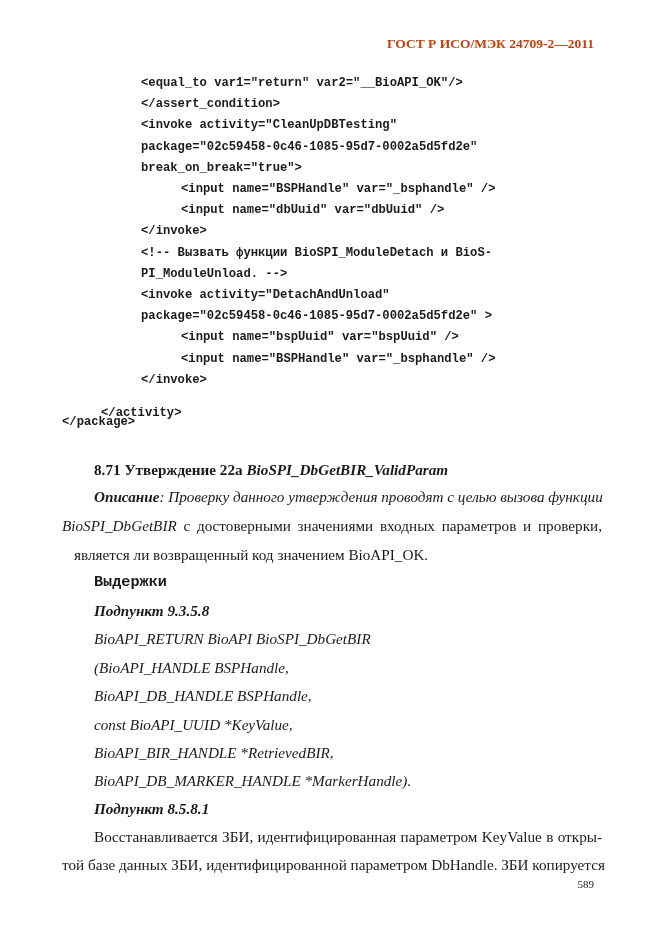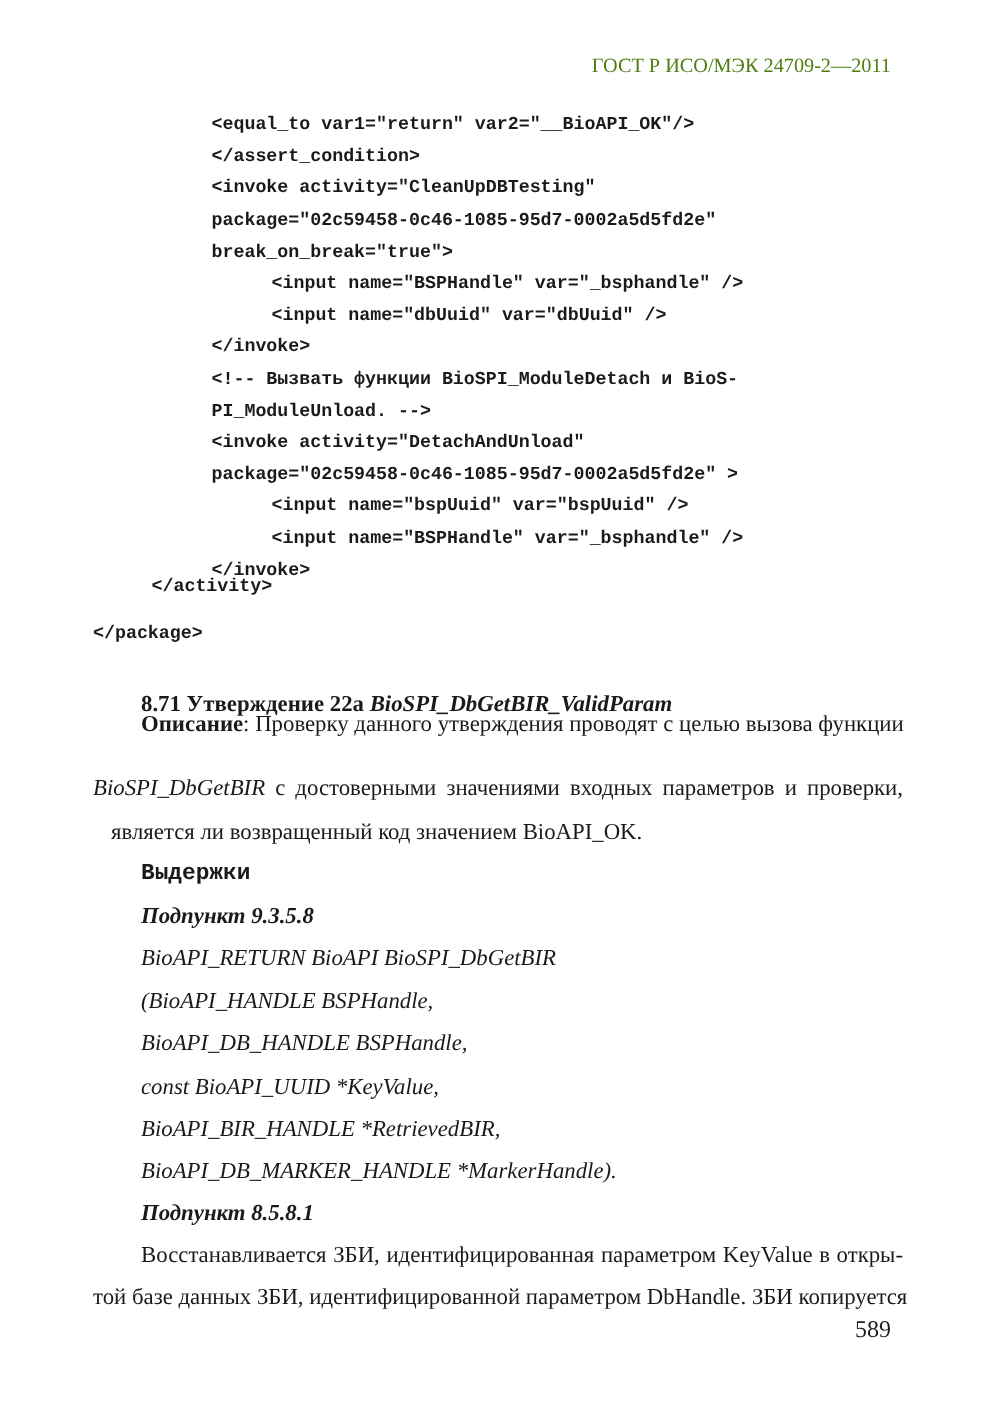--- a/index.html
+++ b/index.html
@@ -1,26 +1,26 @@
 <!DOCTYPE html>
 <html><head>
 <meta charset="utf-8">
 <style>
   html, body { margin: 0; padding: 0; background: #ffffff; }
   body { width: 661px; height: 935px; position: relative; overflow: hidden; color: #111; }
   .page { position: absolute; left: 0; top: 0; width: 661px; height: 935px; }
-  .header { position: absolute; right: 67px; top: 36px; font-family: "Liberation Serif", serif; font-size: 13.5px; color: #4d7c0f; white-space: nowrap; }
+  .header { position: absolute; right: 67px; top: 36px; font-family: "Liberation Serif", serif; font-size: 13.5px; color: #c2410c; white-space: nowrap; font-weight: bold; }
   .code { position: absolute; left: 0; top: 73px; width: 661px; }
   .code .line { position: absolute; font-family: "Liberation Mono", monospace; font-weight: bold; font-size: 12.2px; white-space: pre; color: #1a1a1a; height: 21px; line-height: 21px; }
   .text { position: absolute; left: 0; width: 661px; }
   .tline { position: absolute; font-family: "Liberation Serif", serif; font-size: 15.2px; white-space: nowrap; color: #1a1a1a; height: 29px; line-height: 29px; }
   .b { font-weight: bold; }
   .i { font-style: italic; }
   .justify { left: 62px; width: 540px; text-align: justify; text-align-last: justify; }
-  .pagenum { position: absolute; right: 67px; top: 878px; font-family: "Liberation Serif", serif; font-size: 16px; color: #222; }
+  .pagenum { position: absolute; right: 67px; top: 878px; font-family: "Liberation Serif", serif; font-size: 11px; color: #222; }
 </style>
 </head>
 <body>
 
 <div class="page">
 
   <div class="header">ГОСТ Р ИСО/МЭК 24709-2—2011</div>
 
   <div class="code" id="code">
       <div class="line" style="left: 141px; top: 0px;">&lt;equal_to var1="return" var2="__BioAPI_OK"/&gt;</div>
@@ -31,30 +31,30 @@
       <div class="line" style="left: 181px; top: 106px;">&lt;input name="BSPHandle" var="_bsphandle" /&gt;</div>
       <div class="line" style="left: 181px; top: 127.2px;">&lt;input name="dbUuid" var="dbUuid" /&gt;</div>
       <div class="line" style="left: 141px; top: 148.4px;">&lt;/invoke&gt;</div>
       <div class="line" style="left: 141px; top: 169.6px; text-align: right;">&lt;!-- Вызвать функции BioSPI_ModuleDetach и BioS-</div>
       <div class="line" style="left: 141px; top: 190.8px;">PI_ModuleUnload. --&gt;</div>
       <div class="line" style="left: 141px; top: 212px;">&lt;invoke activity="DetachAndUnload"</div>
       <div class="line" style="left: 141px; top: 233.2px;">package="02c59458-0c46-1085-95d7-0002a5d5fd2e" &gt;</div>
       <div class="line" style="left: 181px; top: 254.4px;">&lt;input name="bspUuid" var="bspUuid" /&gt;</div>
       <div class="line" style="left: 181px; top: 275.6px;">&lt;input name="BSPHandle" var="_bsphandle" /&gt;</div>
       <div class="line" style="left: 141px; top: 296.8px;">&lt;/invoke&gt;</div>
-      <div class="line" style="left: 101px; top: 308px;">&lt;/activity&gt;</div>
+      <div class="line" style="left: 101px; top: 330px;">&lt;/activity&gt;</div>
       <div class="line" style="left: 62px; top: 339.2px;">&lt;/package&gt;</div>
     </div>
 
   <div class="text">
     <div class="tline b" style="left:94px; top:455px;">
       <span>8.71 Утверждение 22а </span><span class="i">BioSPI_DbGetBIR_ValidParam</span>
     </div>
 
-    <div class="tline" style="left:94px; width:508px; top:468px; text-align:justify; text-align-last:justify;">
+    <div class="tline" style="left:94px; width:508px; top:482px; text-align:justify; text-align-last:justify;font-style:italic;">
       <span class="b">Описание</span><span>: Проверку данного утверждения проводят с целью вызова функции</span>
     </div>
     <div class="tline justify" style="top:511px;">
       <span class="i">BioSPI_DbGetBIR</span><span> с достоверными значениями входных параметров и проверки,</span>
     </div>
     <div class="tline" style="left:62px; top:540px;margin-left:12px;">является ли возвращенный код значением BioAPI_OK.</div>
 
     <div class="tline b" style="left:94px; top:568px;font-family:Liberation Mono, monospace;">Выдержки</div>
     <div class="tline b i" style="left:94px; top:596px;">Подпункт 9.3.5.8</div>
 

